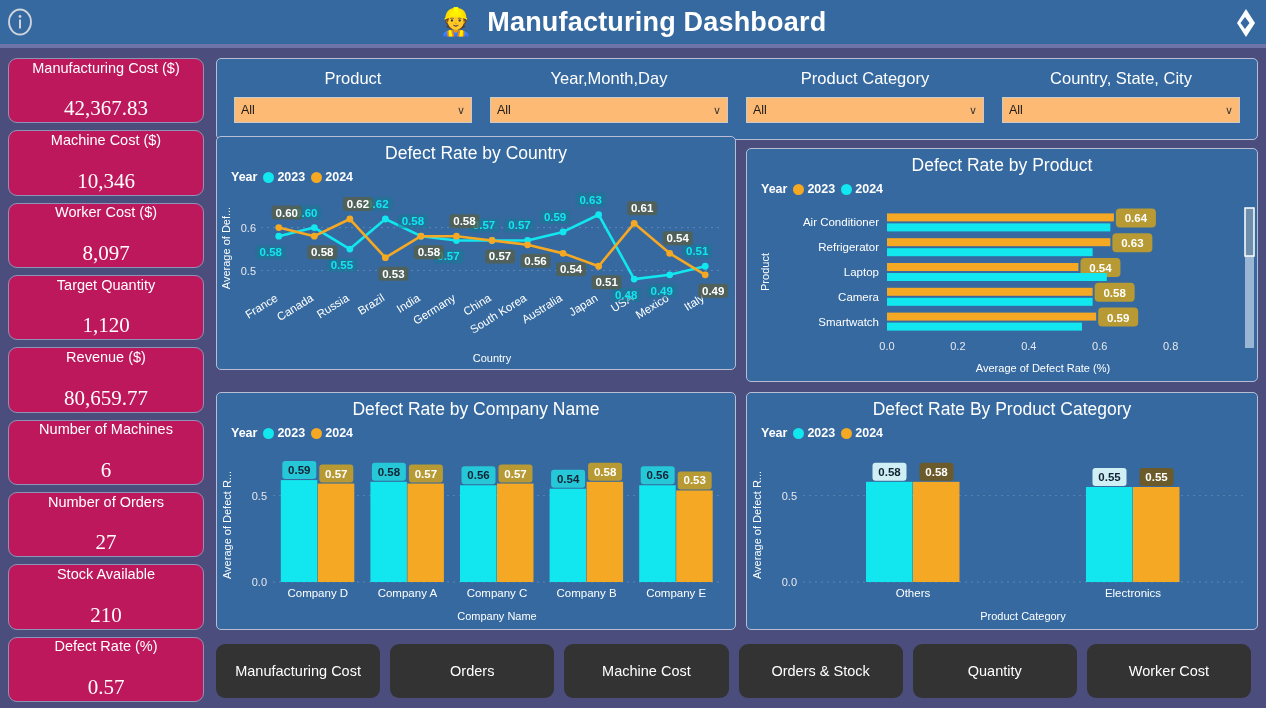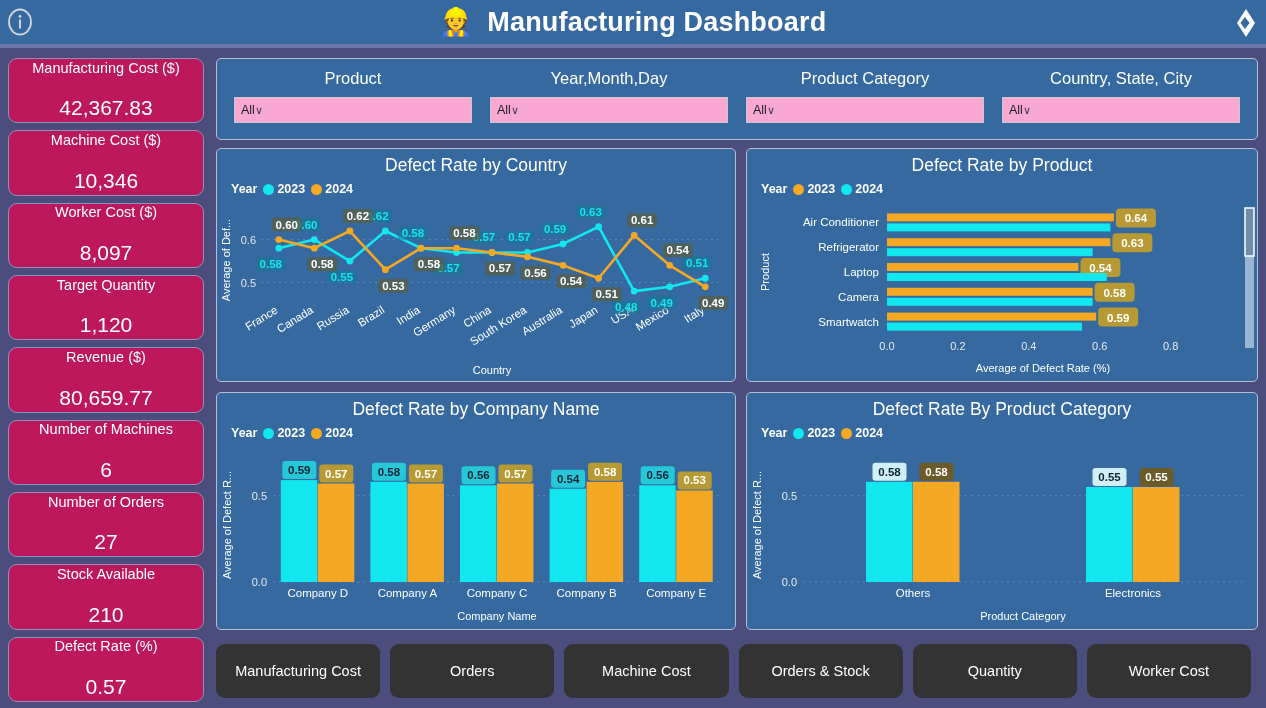--- a/index.html
+++ b/index.html
@@ -30,43 +30,43 @@
   #kpi-col {
     position:absolute; left:8px; top:58px; width:196px; height:644px;
     display:flex; flex-direction:column; gap:7px;
   }
   .kpi-card {
     flex:1; background:#be185d; border:1px solid #8f93b8; border-radius:9px;
     display:flex; flex-direction:column; align-items:center; justify-content:center;
     color:#fff;
   }
   .kpi-label { font-size:14.5px; font-weight:normal; line-height:1.15; }
-  .kpi-value { font-size:21px; font-weight:normal; line-height:1.25; margin-top:19px; }
+  .kpi-value { font-size:21px; font-weight:normal; line-height:1.25; margin-top:19px;font-family:Liberation Serif, serif; }
 
   
   #filter-bar {
     position:absolute; left:216px; top:58px; width:1042px; height:82px;
     background:#35699f; border:1px solid #b9bcd4; border-radius:5px;
     display:flex; align-items:flex-start; padding:10px 8px 0 8px;
   }
   .filter-cell { flex:1; display:flex; flex-direction:column; align-items:center; padding:0 9px; }
   .filter-label { color:#ffffff; font-size:16.5px; margin-bottom:9px; }
   .filter-select {
-    width:100%; height:26px; background:#f9a8d4; border:1px solid #c9c9c9;
-    display:flex; align-items:center; 
-    padding:0 6px; font-size:12.5px; color:#1b1b1b;
+    width:100%; height:26px; background:#fdba74; border:1px solid #c9c9c9;
+    display:flex; align-items:center; justify-content:space-between;
+    padding:0 6px; font-size:12.5px; color:#1b1b1b;gap:20px;
   }
   .chev { font-size:11px; color:#3b3b3b; }
 
   
   .panel {
     position:absolute; background:#35699f;
     border:1px solid #b9bcd4; border-radius:5px;
   }
-  #panel-country  { left:216px;  top:148px; width:520px; height:234px; }
+  #panel-country  { left:216px;  top:136px; width:520px; height:234px; }
   #panel-product  { left:746px;  top:148px; width:512px; height:234px; }
   #panel-company  { left:216px;  top:392px; width:520px; height:238px; }
   #panel-category { left:746px;  top:392px; width:512px; height:238px; }
 
   .panel-title {
     text-align:center; color:#ffffff; font-size:17.5px; margin-top:6px;
   }
   .legend { display:flex; align-items:flex-start; gap:6px; margin:6px 16px 0 14px; }
   .legend-word { color:#ffffff; font-size:12.5px; font-weight:bold; }
   .legend-item { display:flex; align-items:center; gap:3px; }

